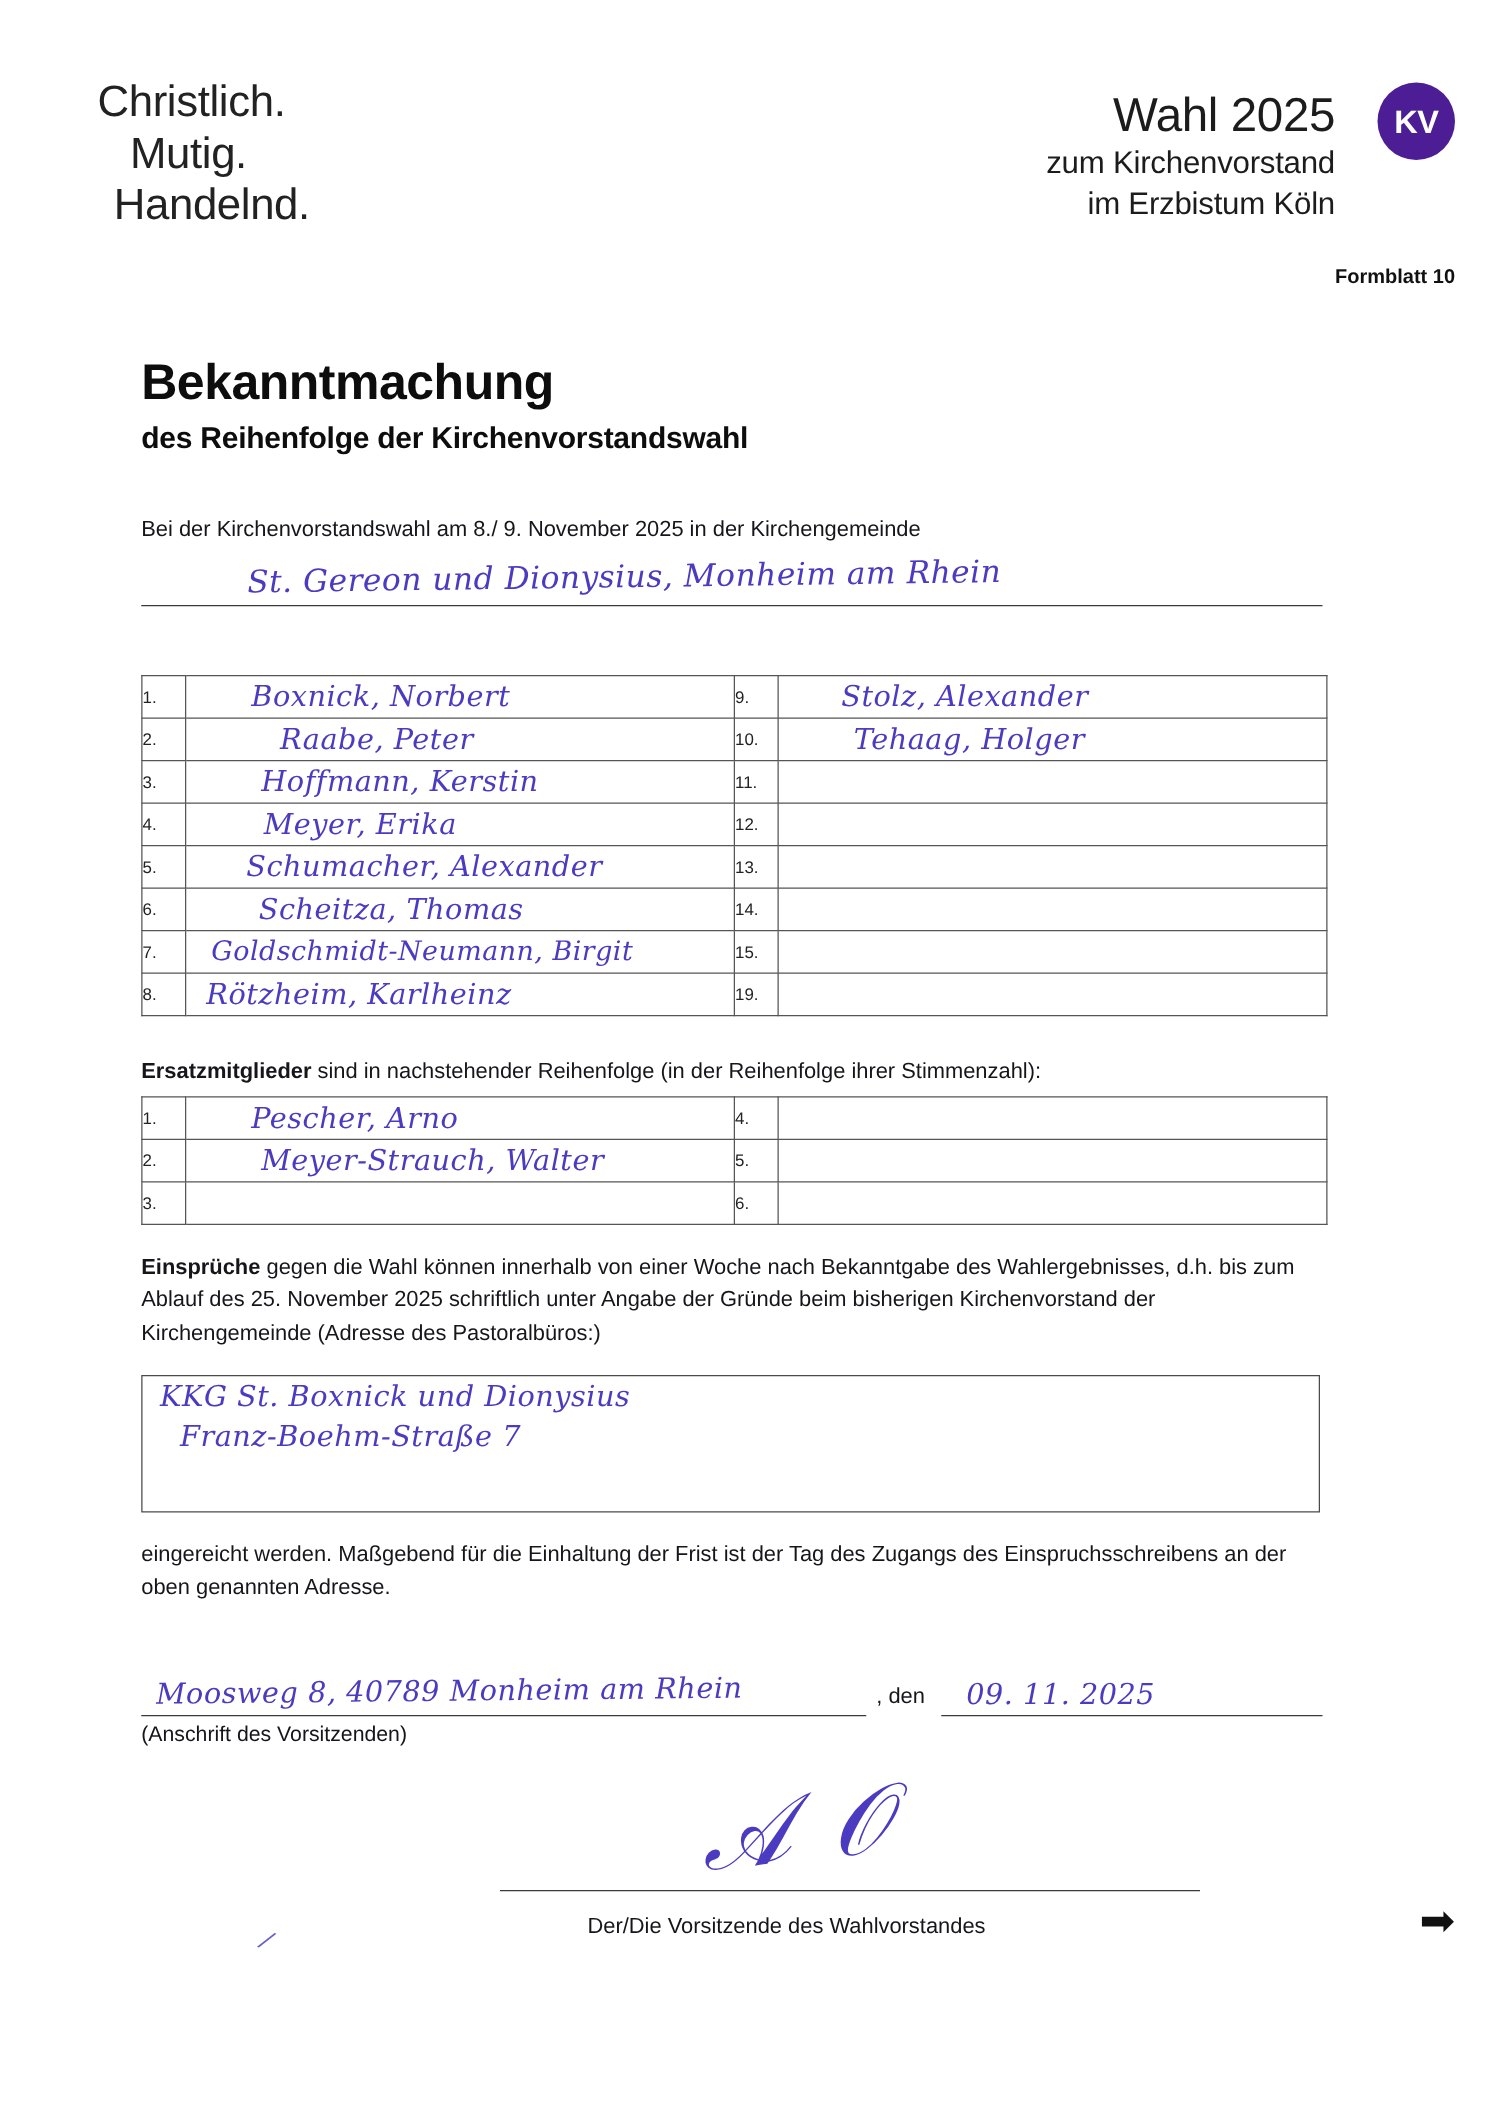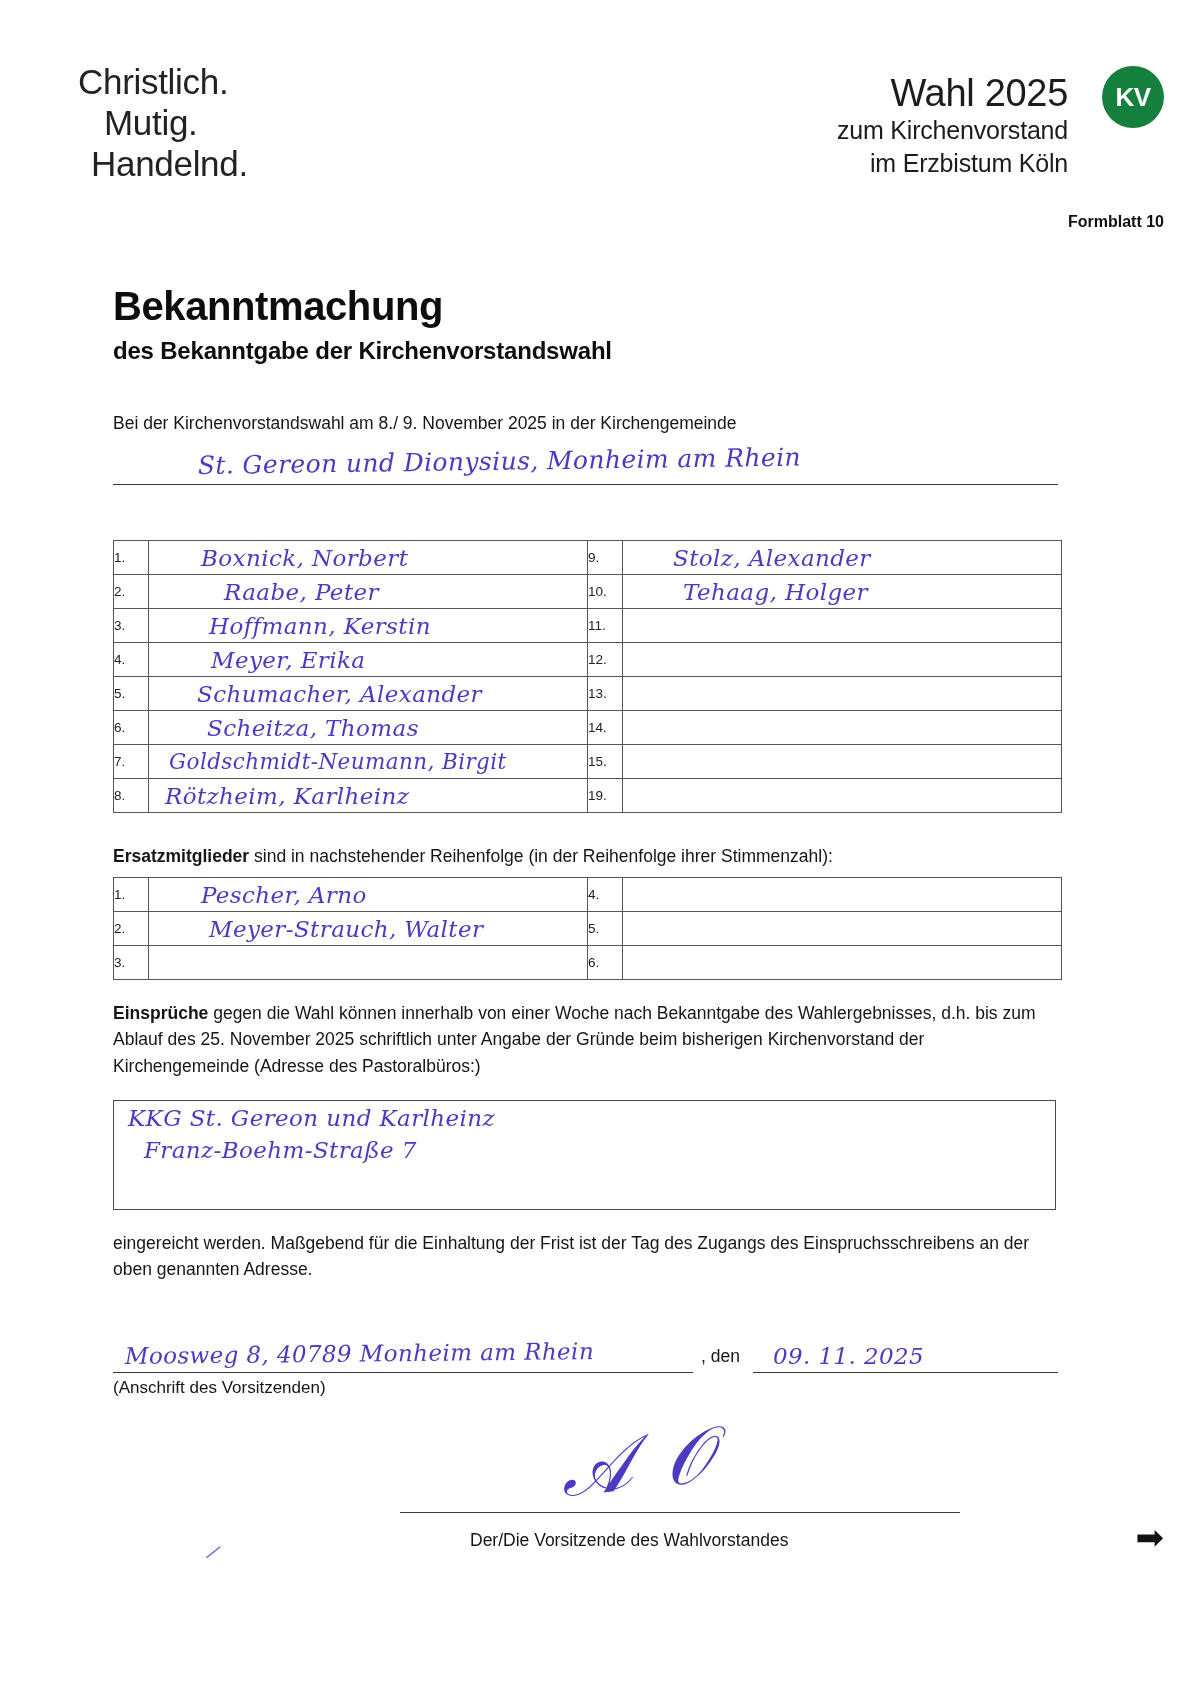--- a/index.html
+++ b/index.html
@@ -34,21 +34,21 @@
     font-size:38px;font-weight:400;line-height:1.0;color:#1c1c1c;
     letter-spacing:-0.3px;
   }
   .sub-line{
     font-size:25px;font-weight:400;line-height:1.2;color:#1c1c1c;
     letter-spacing:-0.2px;margin-top:3px;
   }
   .kv-badge{
     position:absolute;right:26px;top:66px;
     width:62px;height:62px;border-radius:50%;
-    background:#15803d;
+    background:#4c1d95;
     color:#fff;
     font-size:26px;font-weight:bold;
     display:flex;align-items:center;justify-content:center;
     letter-spacing:-0.5px;
   }
   .formblatt{
     position:absolute;right:26px;top:213px;
     font-size:16px;font-weight:bold;color:#111;
   }
 
@@ -221,21 +221,21 @@
     <div class="wahl-line">Wahl 2025</div>
     <div class="sub-line">zum Kirchenvorstand</div>
     <div class="sub-line">im Erzbistum Köln</div>
   </div>
 
   <div class="kv-badge">KV</div>
 
   <div class="formblatt">Formblatt 10</div>
 
   <div class="title-main">Bekanntmachung</div>
-  <div class="title-sub">des Bekanntgabe der Kirchenvorstandswahl</div>
+  <div class="title-sub">des Reihenfolge der Kirchenvorstandswahl</div>
 
   <div class="btxt p-intro">Bei der Kirchenvorstandswahl am 8./ 9. November 2025 in der Kirchengemeinde</div>
 
   <div class="church-line">
     <span class="hw">St. Gereon und Dionysius, Monheim am Rhein</span>
   </div>
 
 
   <table class="grid" id="table-elected">
     <tbody>
@@ -311,21 +311,21 @@
         <td class="val"><span class="hw"></span></td>
         <td class="num">6.</td>
         <td class="val"><span class="hw"></span></td>
       </tr>
     </tbody>
   </table>
 
   <div class="btxt p-einspr"><b>Einsprüche</b><span> gegen die Wahl können innerhalb von einer Woche nach Bekanntgabe des Wahlergebnisses, d.h. bis zum Ablauf des 25. November 2025 schriftlich unter Angabe der Gründe beim bisherigen Kirchenvorstand der Kirchengemeinde (Adresse des Pastoralbüros:)</span></div>
 
   <div class="addr-box">
-    <span class="hw addr-l1">KKG St. Gereon und Karlheinz</span>
+    <span class="hw addr-l1">KKG St. Boxnick und Dionysius</span>
     <span class="hw addr-l2">Franz-Boehm-Straße 7</span>
   </div>
 
   <div class="btxt p-einger">eingereicht werden. Maßgebend für die Einhaltung der Frist ist der Tag des Zugangs des Einspruchsschreibens an der oben genannten Adresse.</div>
 
   <div class="sign-row">
     <div class="sign-addr-line">
       <span class="hw">Moosweg 8, 40789 Monheim am Rhein</span>
     </div>
     <div class="den-label">, den</div>

